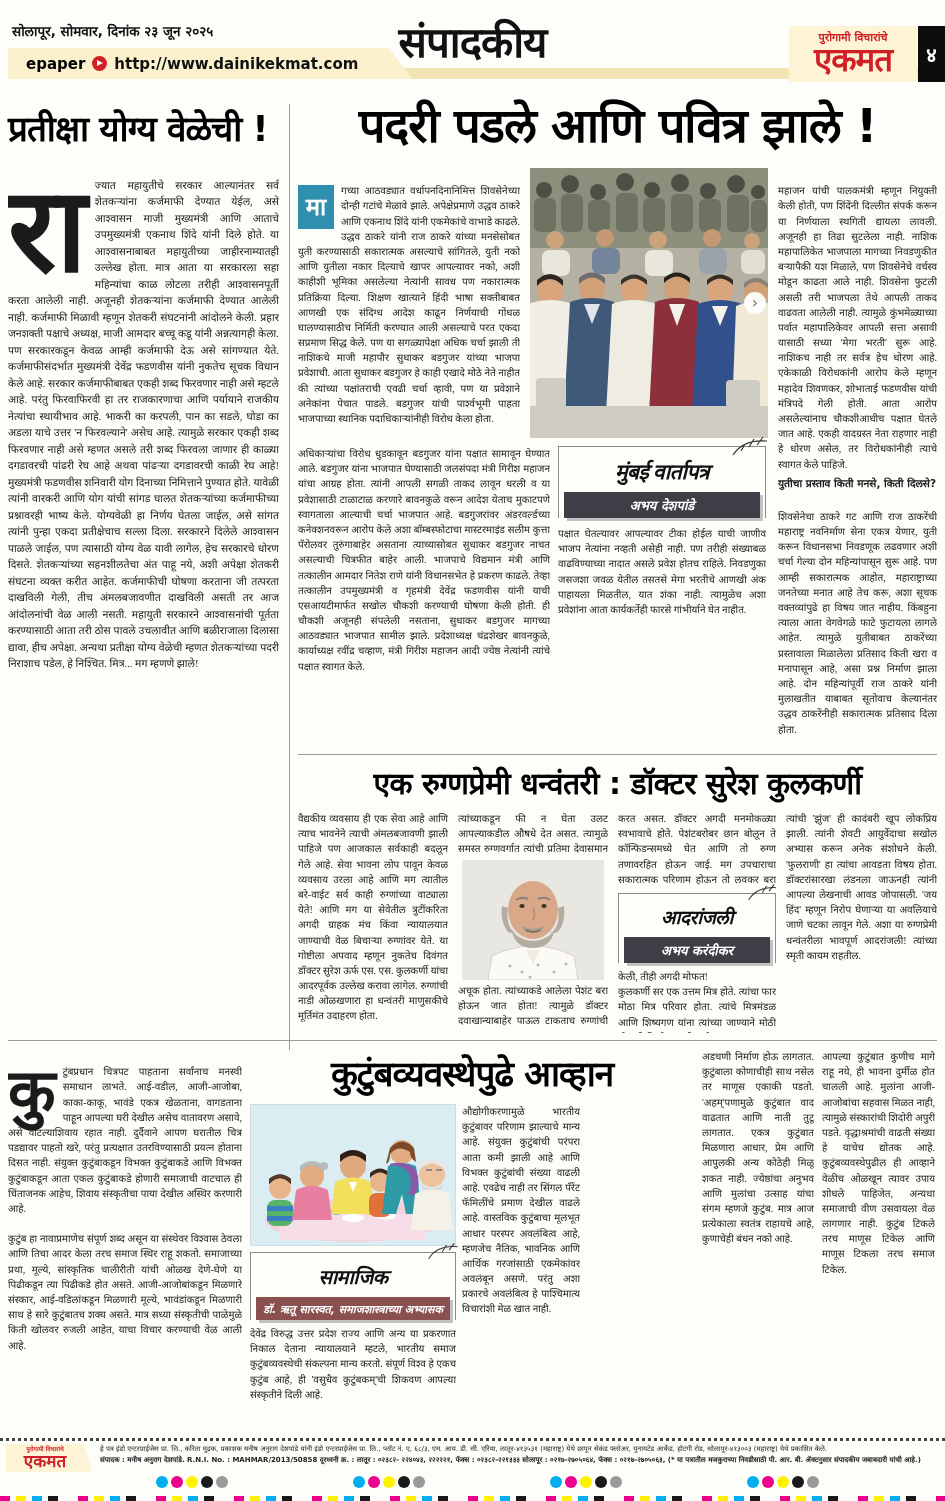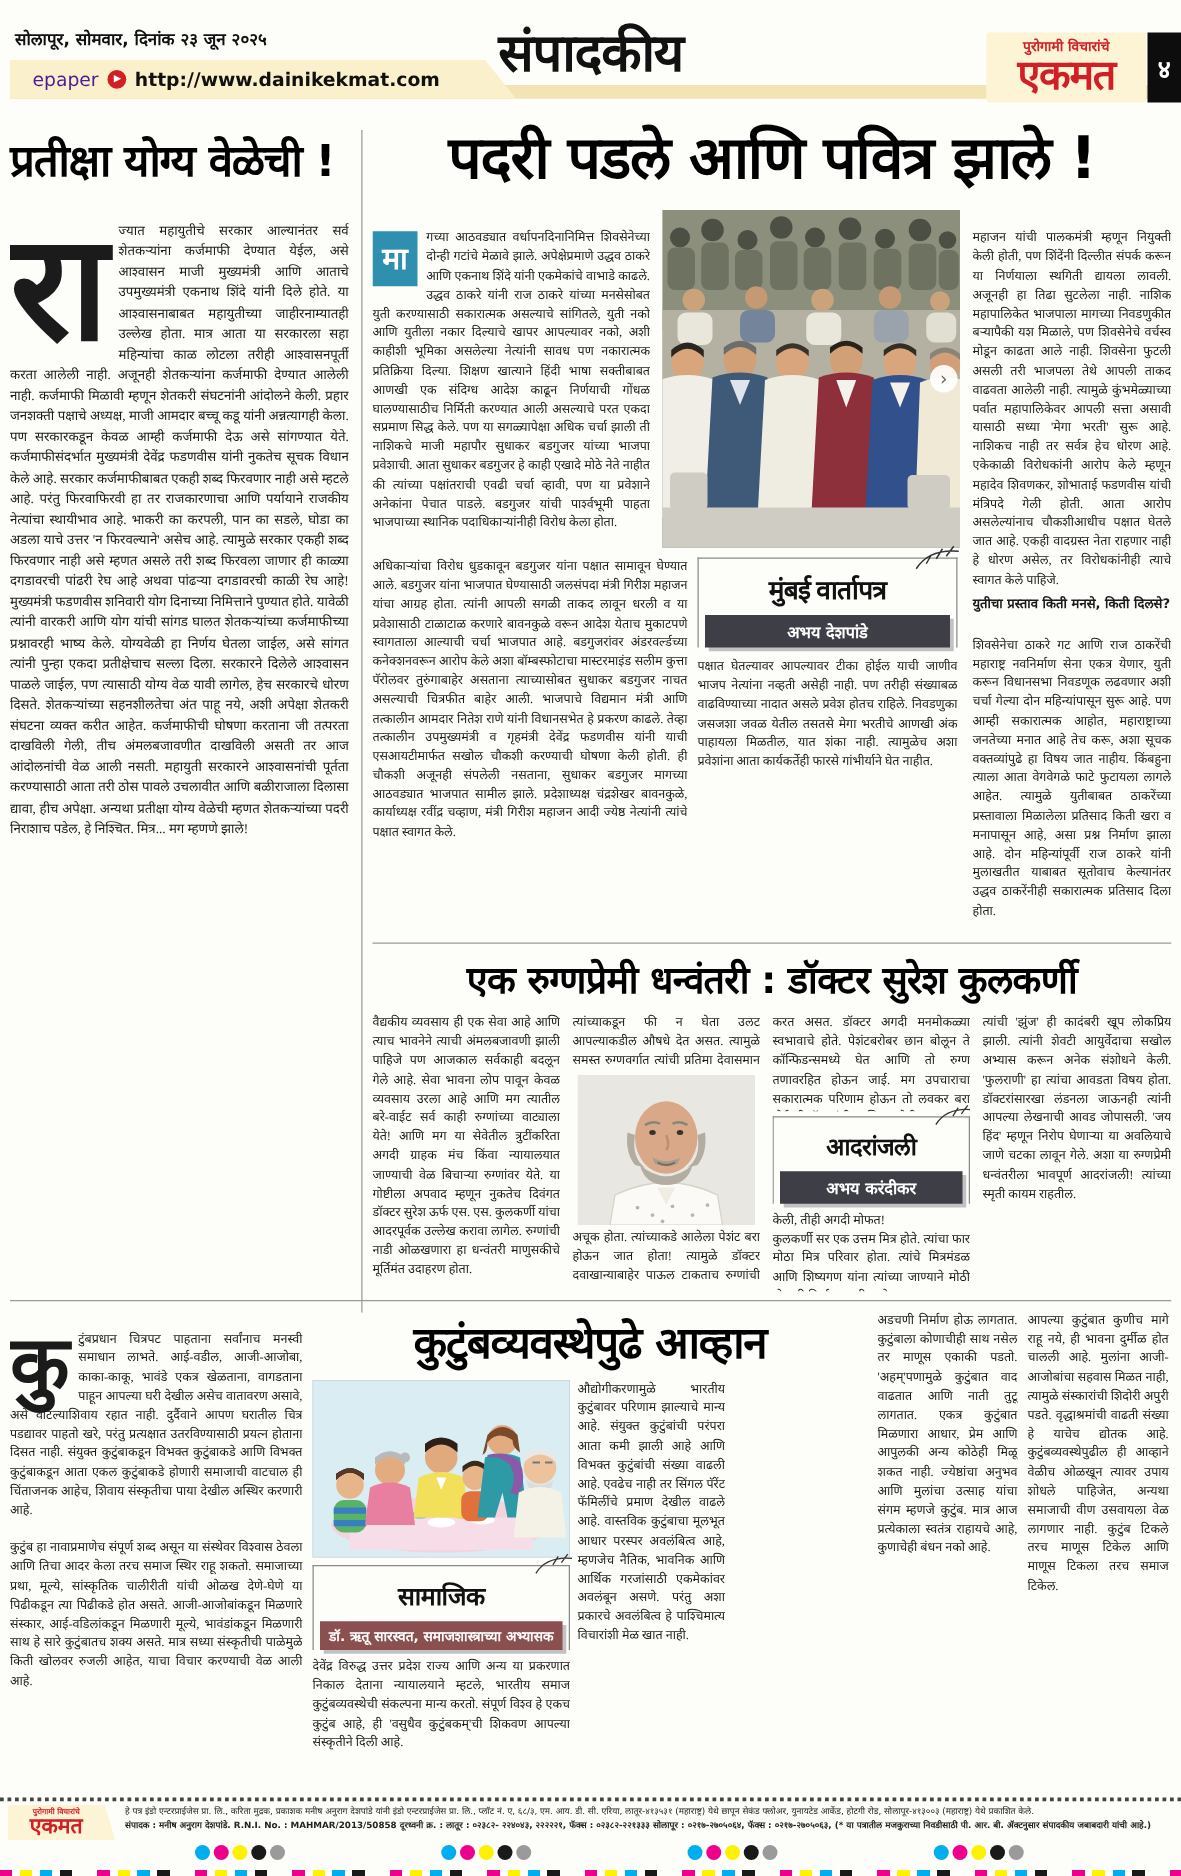--- a/index.html
+++ b/index.html
@@ -9,21 +9,21 @@
     background: #fdfdfa; color:#111; overflow: hidden;
     font-family: "Liberation Serif", "DejaVu Serif", serif;
   }
   
   #header { position:absolute; left:0; top:0; width:945px; height:88px; }
   .dateline { position:absolute; left:12px; top:22px; font-weight:bold; font-size:13.5px; font-family:"DejaVu Sans",sans-serif; }
   .tan-band { position:absolute; left:8px; right:8px; top:68px; height:11px; background:#f2e4b4; }
   .epaper-bar { position:absolute; left:8px; top:48px; width:405px; height:31px; background:#faf0cb;
     clip-path: polygon(0 0, 380px 0, 405px 100%, 0 100%);
     display:flex; align-items:center; gap:7px; padding-left:18px; font-family:"DejaVu Sans",sans-serif; }
-  .epaper-label { font-weight:normal; font-size:15px; color:#4c1d95; }
+  .epaper-label { font-weight:bold; font-size:15px; color:#000000; }
   .epaper-icon { width:15px; height:15px; border-radius:50%; background:#d11f26; position:relative; flex:0 0 auto; }
   .epaper-icon::after { content:""; position:absolute; left:5px; top:4px; border-left:6px solid #fff; border-top:3.5px solid transparent; border-bottom:3.5px solid transparent; }
   .epaper-url { font-weight:bold; font-size:15px; color:#111; text-decoration:none; }
   .section-title { position:absolute; left:0; right:0; top:12px; text-align:center; font-size:42px; font-weight:800;
     font-family:"DejaVu Sans",sans-serif; letter-spacing:-1px; }
   .masthead { position:absolute; right:28px; top:26px; width:128px; height:56px; background:#fdf4d6; border-radius:3px;
     text-align:center; padding-top:3px; }
   .masthead-tagline { color:#d11f26; font-weight:bold; font-size:11px; font-family:"DejaVu Sans",sans-serif; }
   .masthead-name { color:#d11f26; font-weight:900; font-size:33px; line-height:0.95; font-family:"DejaVu Sans",sans-serif; letter-spacing:-1px; }
   .pagebox { position:absolute; right:0; top:26px; width:27px; height:56px; background:#0d0d0d; color:#fff;
@@ -49,21 +49,21 @@
   .m-row1 { display:flex; gap:10px; height:270px; }
   .m-colA { width:222px; }
   .m-photo { width:238px; height:270px; background:#8f927f; position:relative; }
   .m-row2 { display:flex; gap:8px; height:310px; }
   .m-colD { width:252px; }
   .m-colE { width:208px; display:flex; flex-direction:column; gap:8px; }
   .m-colC { width:159px; height:588px; }
   .photo-nav { position:absolute; right:2px; top:124px; width:22px; height:22px; border-radius:50%; background:rgba(255,255,255,.92);
     display:flex; align-items:center; justify-content:center; font-size:15px; color:#666; cursor:pointer; font-family:"DejaVu Sans",sans-serif; }
   
-  .feature-box { position:relative; border:1px solid #8a8a8a; border-bottom:none; padding:10px 6px 0; text-align:center; }
+  .feature-box { position:relative; border:1px solid #8a8a8a; border-bottom:none; padding:10px 6px 0; text-align:center;font-style:italic; }
   .feature-box .fb-title { font-size:21px; font-weight:800; letter-spacing:-0.5px; }
   .fb-band { margin:7px -1px 0; background:#3e3e46; color:#fff; font-weight:bold; font-size:13px; padding:4px 2px;
     font-family:"DejaVu Sans",sans-serif; box-shadow:3px 3px 0 #c2c2c2; }
   .fb-band.social { background:#8a5050; font-size:11px; }
   .fb-flourish { position:absolute; right:-6px; top:-12px; }
   
   #doctor-article { position:absolute; left:298px; top:754px; width:639px; height:284px; border-top:1px solid #9a9a9a; padding-top:7px; }
   #doctor-article h2 { font-size:30px; font-weight:800; text-align:center; letter-spacing:-0.5px; margin-bottom:8px; }
   .doc-body { display:flex; gap:10px; height:222px; }
   .doc-c1 { width:150px; } .doc-c2 { width:150px; } .doc-c3 { width:158px; } .doc-c4 { width:151px; }

